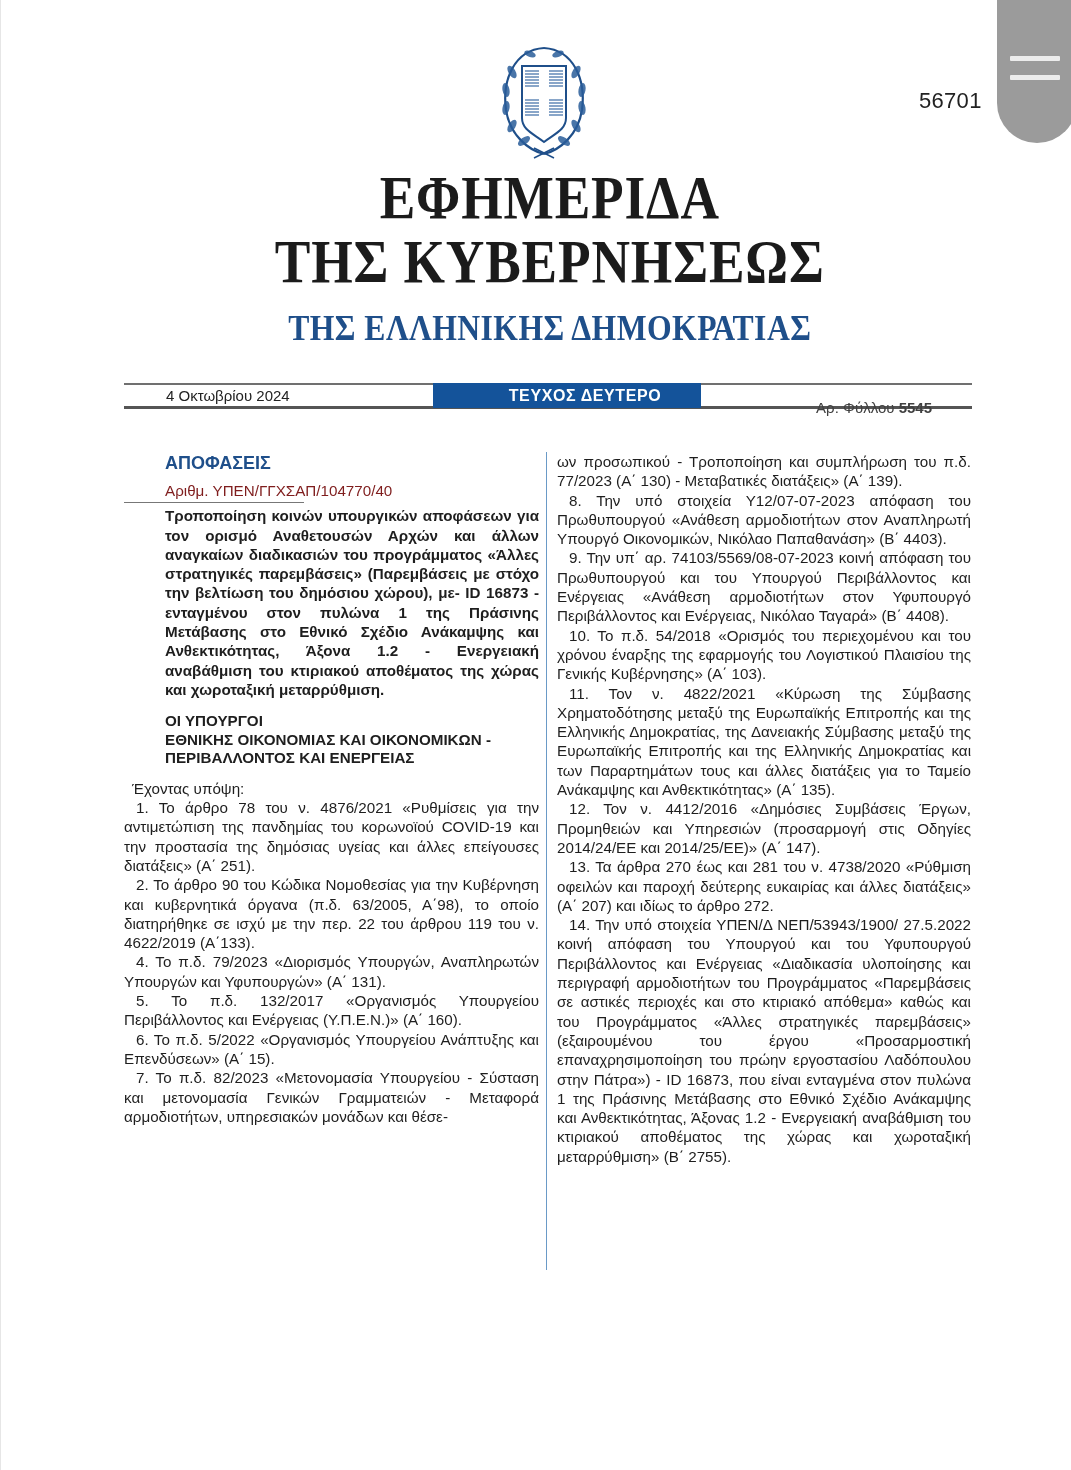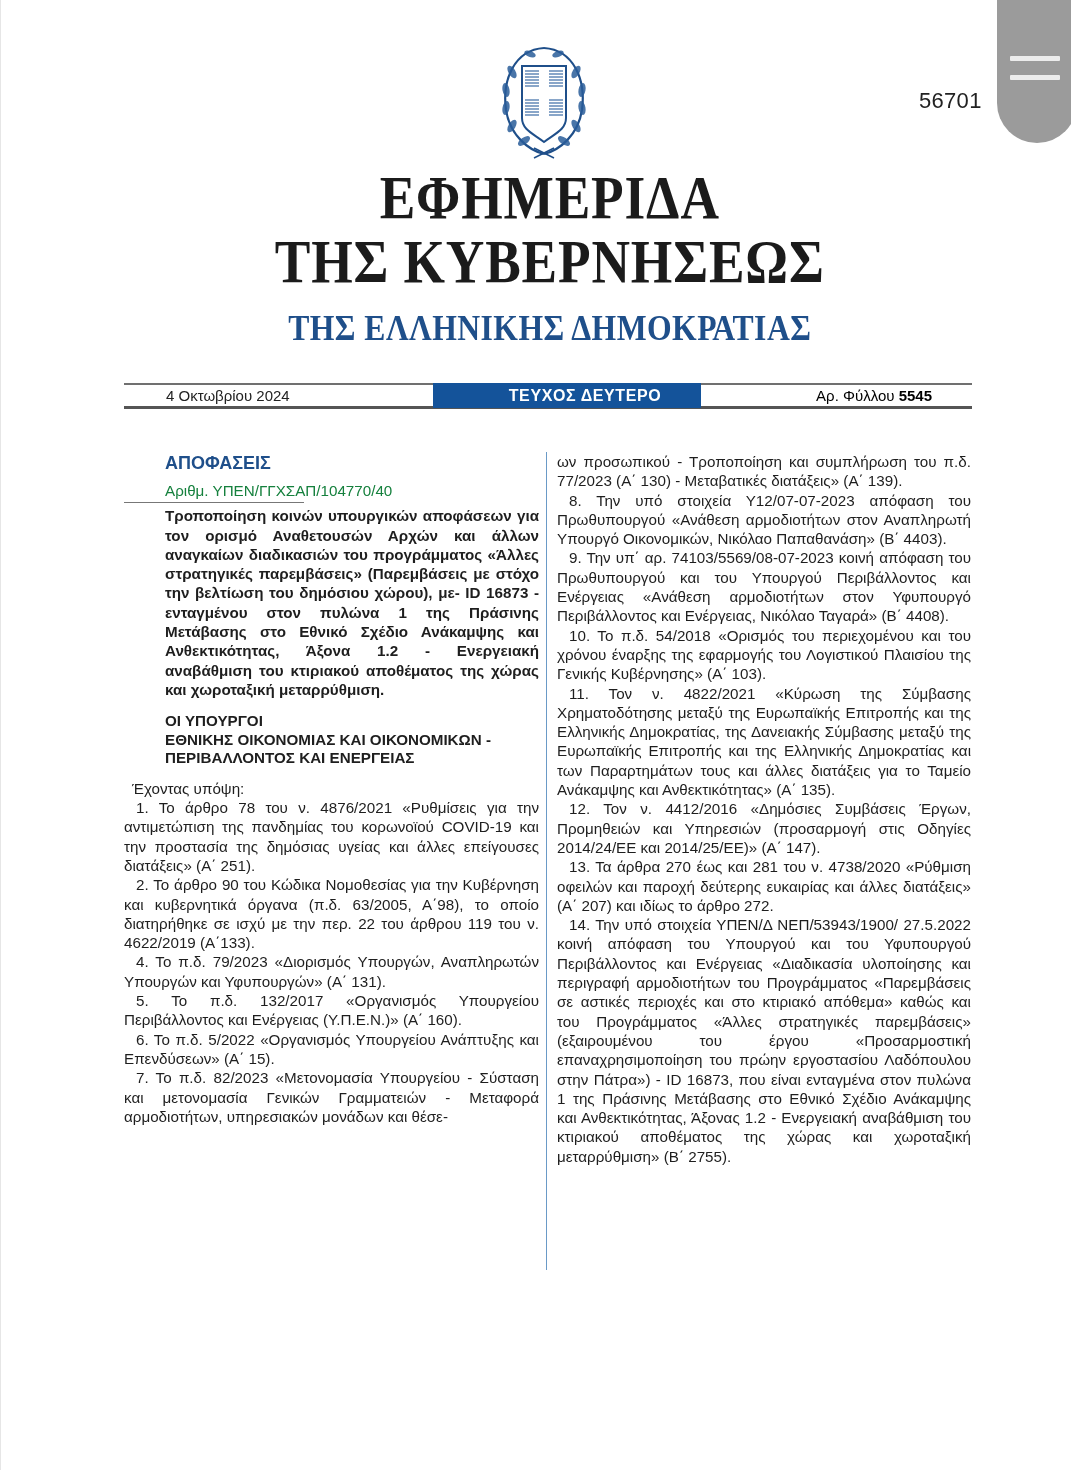--- a/index.html
+++ b/index.html
@@ -33,31 +33,31 @@
 
   
   .issue-bar { position: absolute; left: 124px; top: 383px; width: 848px; height: 24px; }
   .issue-bar .rule-top { position: absolute; left: 0; top: 0; width: 100%; height: 2px; background: #707070; }
   .issue-bar .rule-bottom { position: absolute; left: 0; top: 23px; width: 100%; height: 3px; background: #555; }
   .issue-date { position: absolute; left: 42px; top: 4px; font-size: 15px; color: #222; }
   .issue-series {
     position: absolute; left: 309px; top: 0; width: 232px; height: 25px; background: #14539a;
     color: #ffffff; font-weight: bold; font-size: 16px; text-align: center; line-height: 25px; letter-spacing: 0.6px; padding-left: 36px;
   }
-  .issue-sheet { position: absolute; right: 40px; top: 4px; font-size: 15px; color: #000000; }
+  .issue-sheet { position: absolute; right: 40px; top: 16px; font-size: 15px; color: #404040; }
   .issue-sheet b { font-weight: bold; }
 
   
   .column { position: absolute; top: 452px; font-size: 15.2px; line-height: 19.3px; color: #1e1e1e; }
   .col-left { left: 124px; width: 415px; }
   .col-right { left: 557px; width: 414px; }
   .col-divider { position: absolute; left: 546px; top: 452px; width: 1px; height: 818px; background: #6a9ac7; }
 
   .section-title { margin-left: 41px; font-size: 18px; font-weight: bold; color: #1f4f8a; line-height: 22px; margin-bottom: 7px; }
-  .decision-number { margin-left: 41px; font-size: 15.2px; color: #15803d; padding-bottom: 2px; }
+  .decision-number { margin-left: 41px; font-size: 15.2px; color: #7f1d1d; padding-bottom: 2px; }
   .decision-number-rule { margin-left: 0; width: 180px; height: 1px; background: #777; margin-top: 0; margin-bottom: 3px; }
   .decision-title { margin-left: 41px; font-weight: bold; text-align: justify; text-align-last: left; }
   .ministers { margin-left: 41px; margin-top: 13px; font-weight: bold; line-height: 18.5px; }
   .having-regard { margin-left: 8px; margin-top: 11px; }
 
   .para { text-align: justify; hyphens: manual; text-indent: 12px; margin: 0; }
   .col-left .para { margin-left: 0; }
   .col-right .para.cont { text-indent: 0; }
 </style>
 </head>

